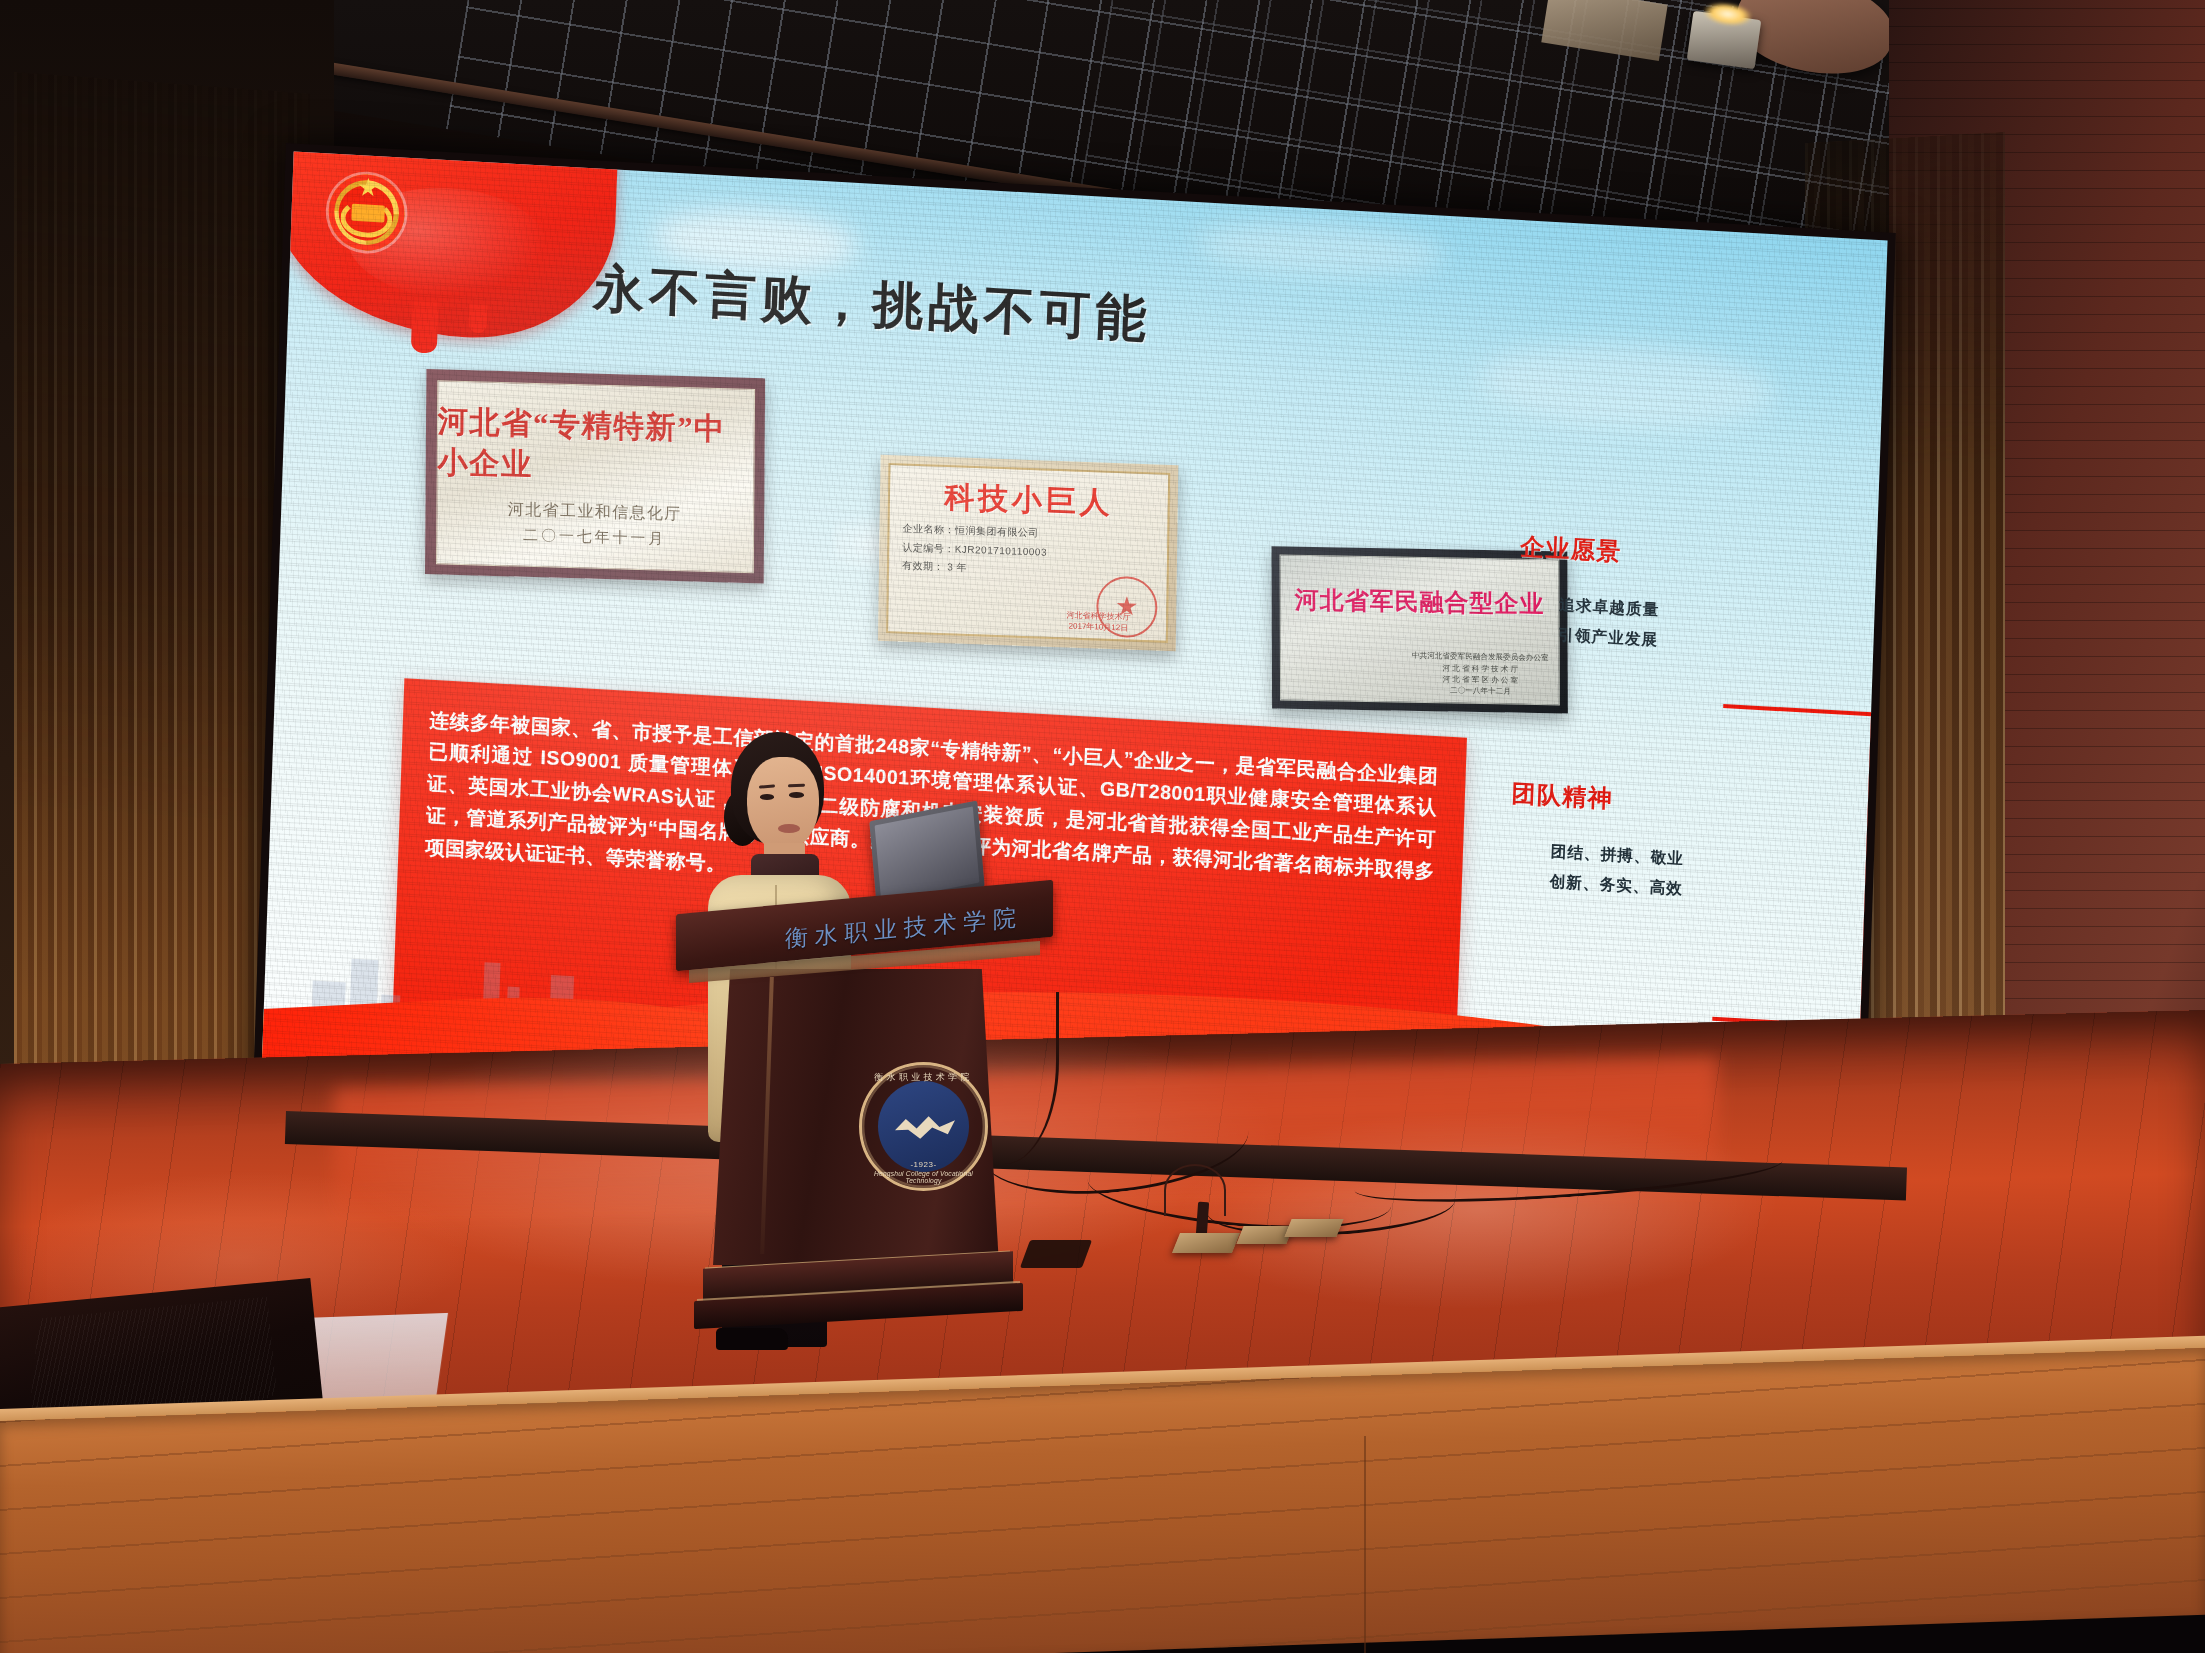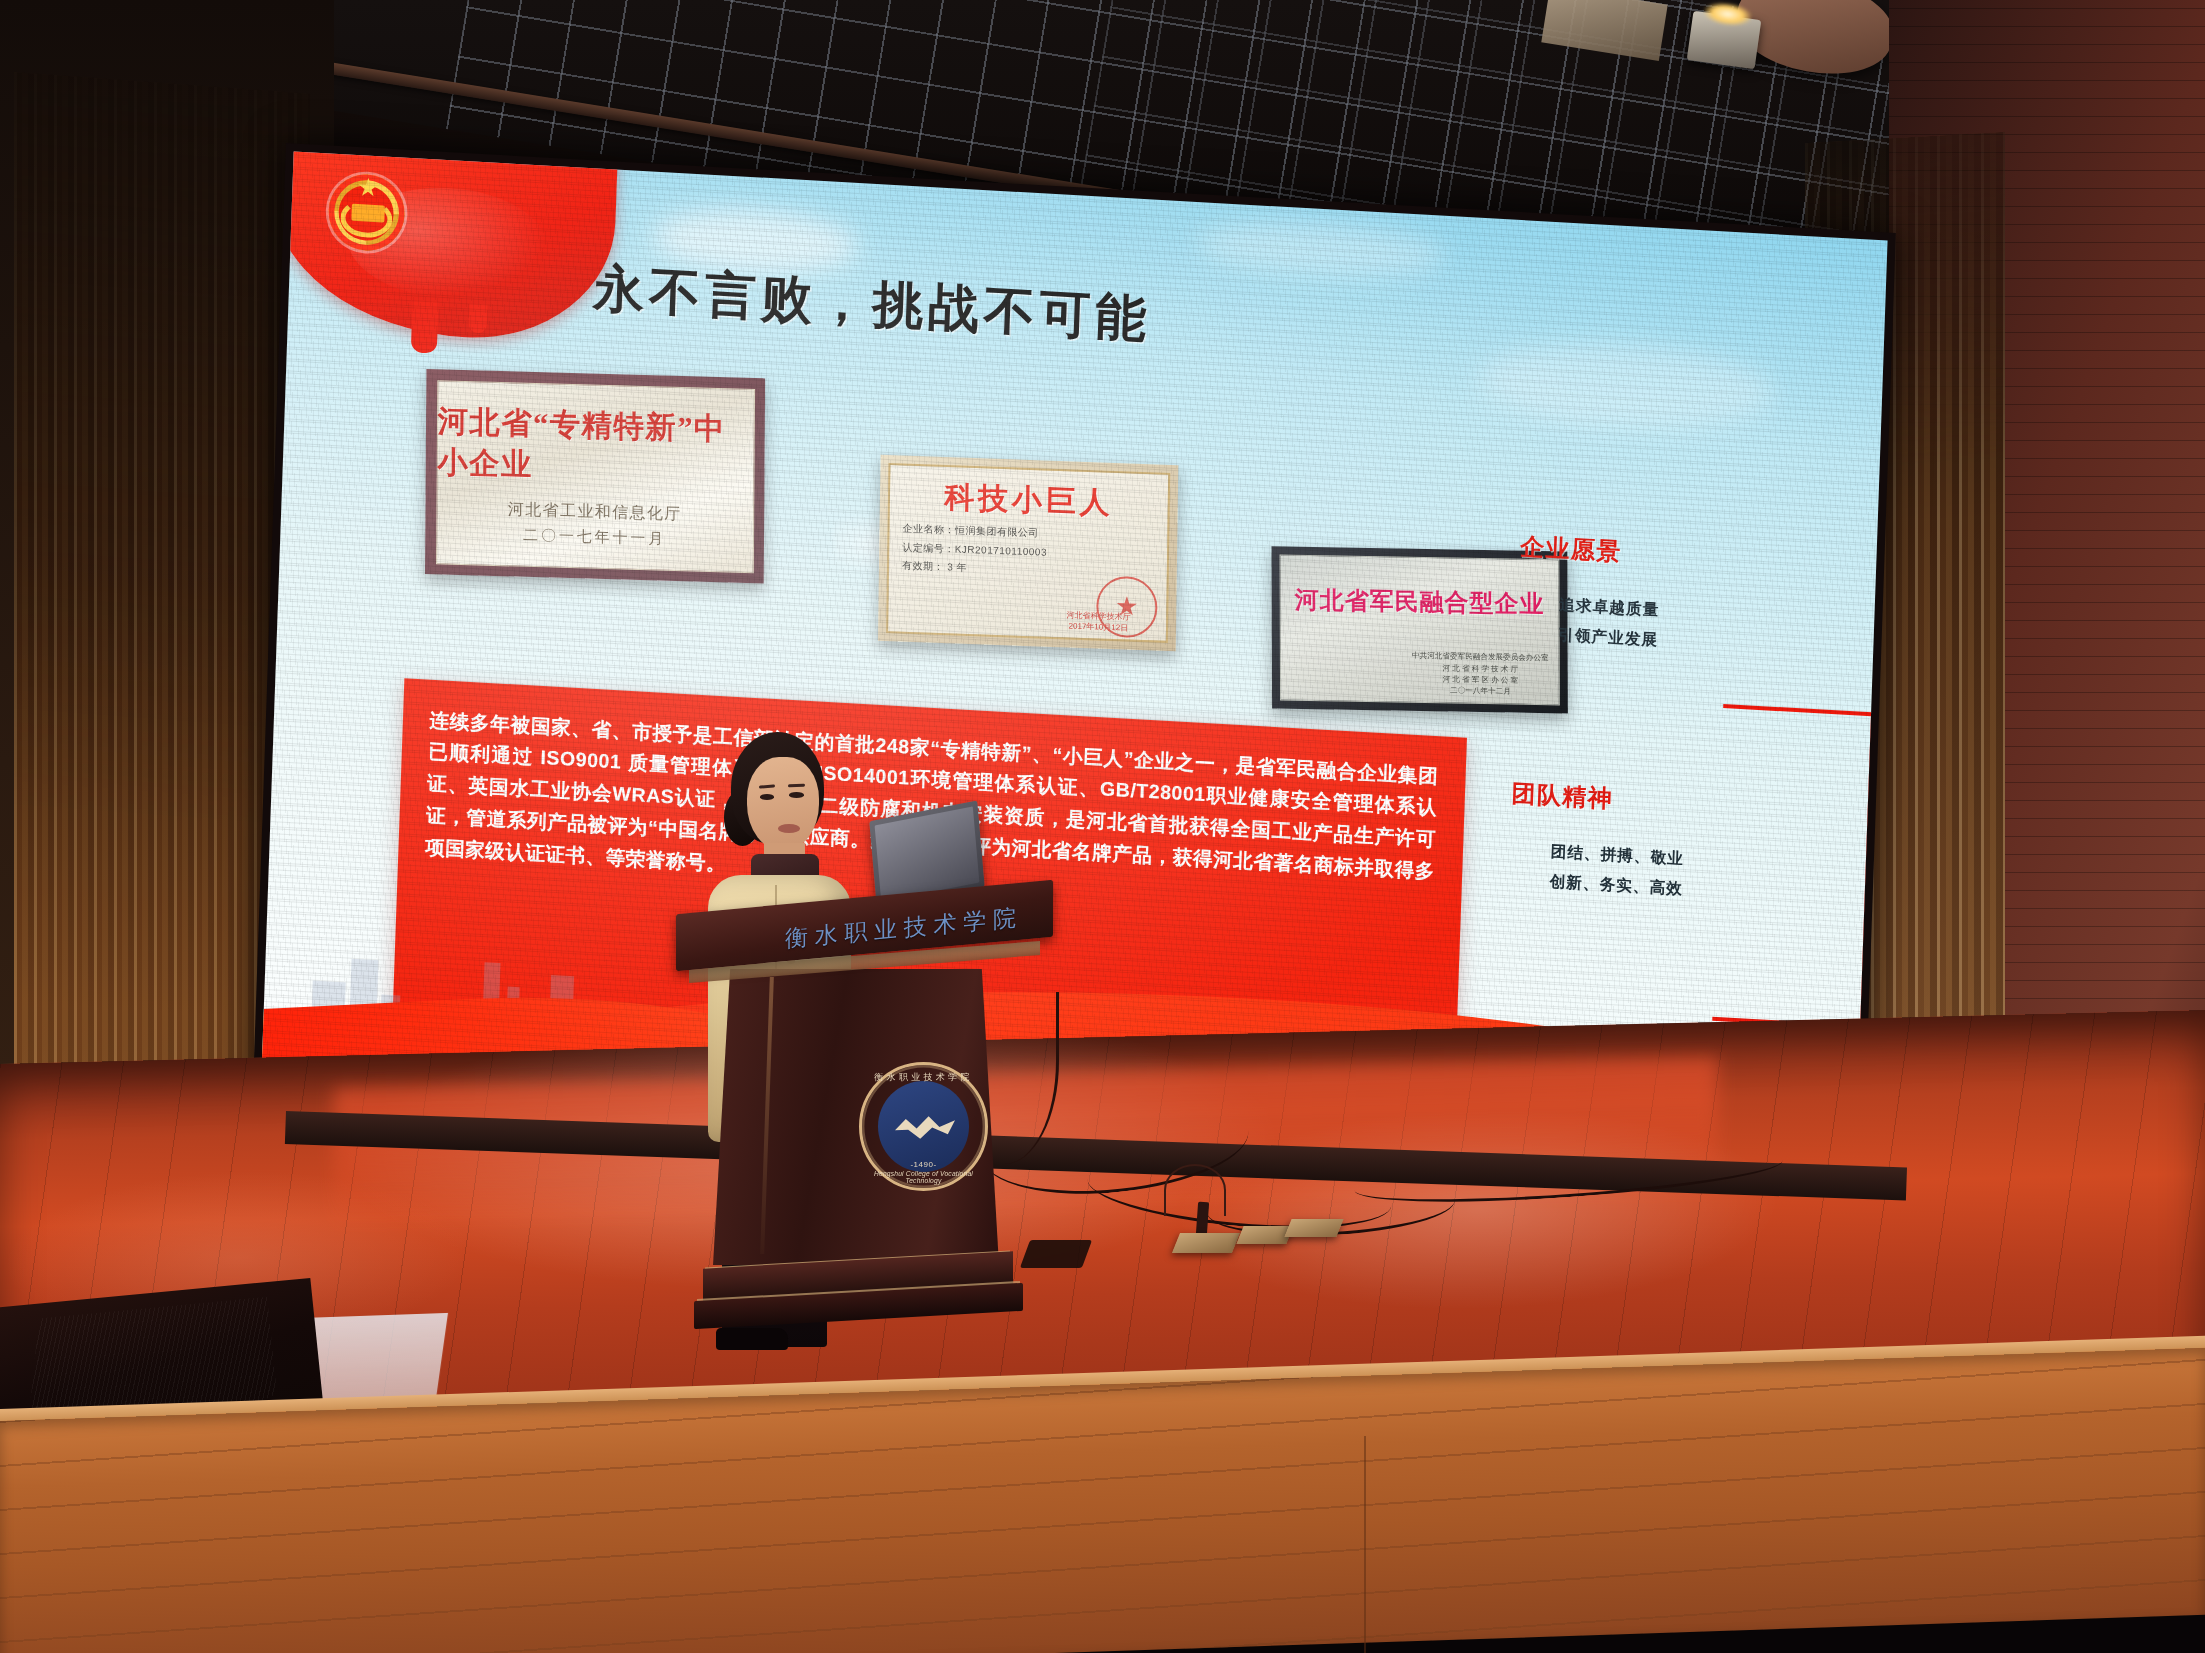--- a/index.html
+++ b/index.html
@@ -575,21 +575,21 @@
     <div class="pod-foot"></div>
     <div class="pod-lip"></div>
     <div class="pod-top"></div>
     <div class="pod-top-txt">衡水职业技术学院</div>
 
     <div class="emblem">
       <div class="ering"></div>
       <div class="edisk"></div>
       <div class="bird"></div>
       <div class="ecn">衡水职业技术学院</div>
-      <div class="eyear">-1490-</div>
+      <div class="eyear">-1923-</div>
       <div class="een">Hengshui College of Vocational Technology</div>
     </div>
   </div>
 
   <div class="monitor"></div>
   <div class="monitor-grill"></div>
 
   <div class="apron-top"></div>
   <div class="apron"></div>
   <div class="apron-seam"></div>

